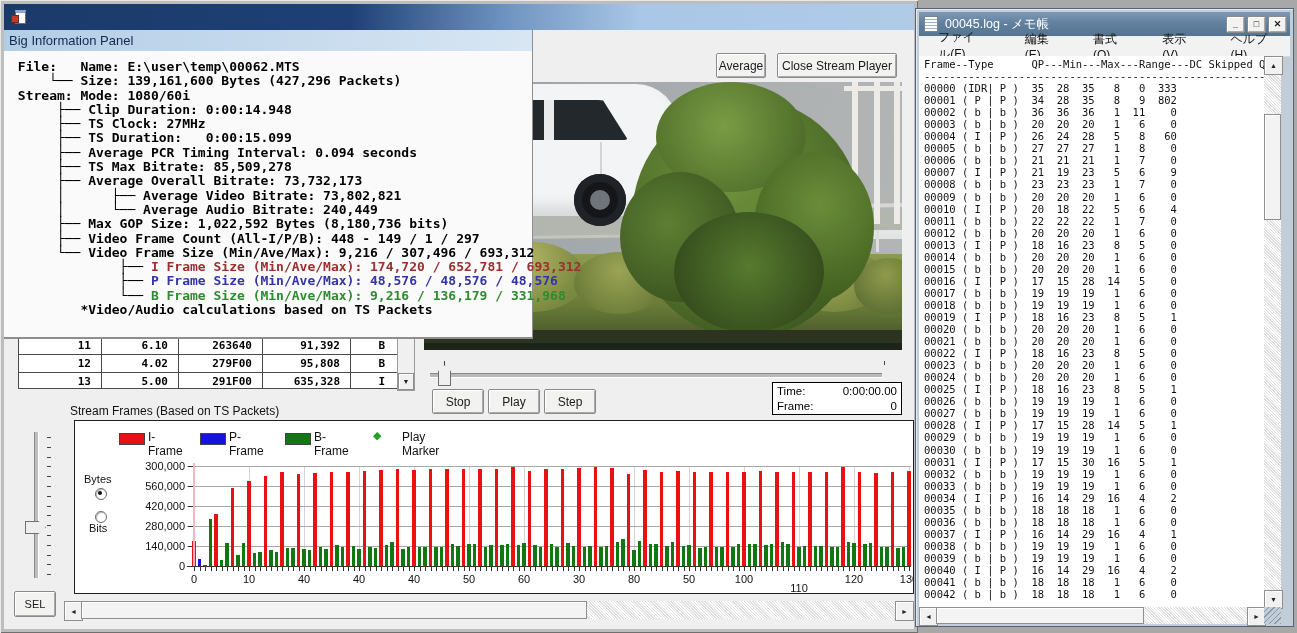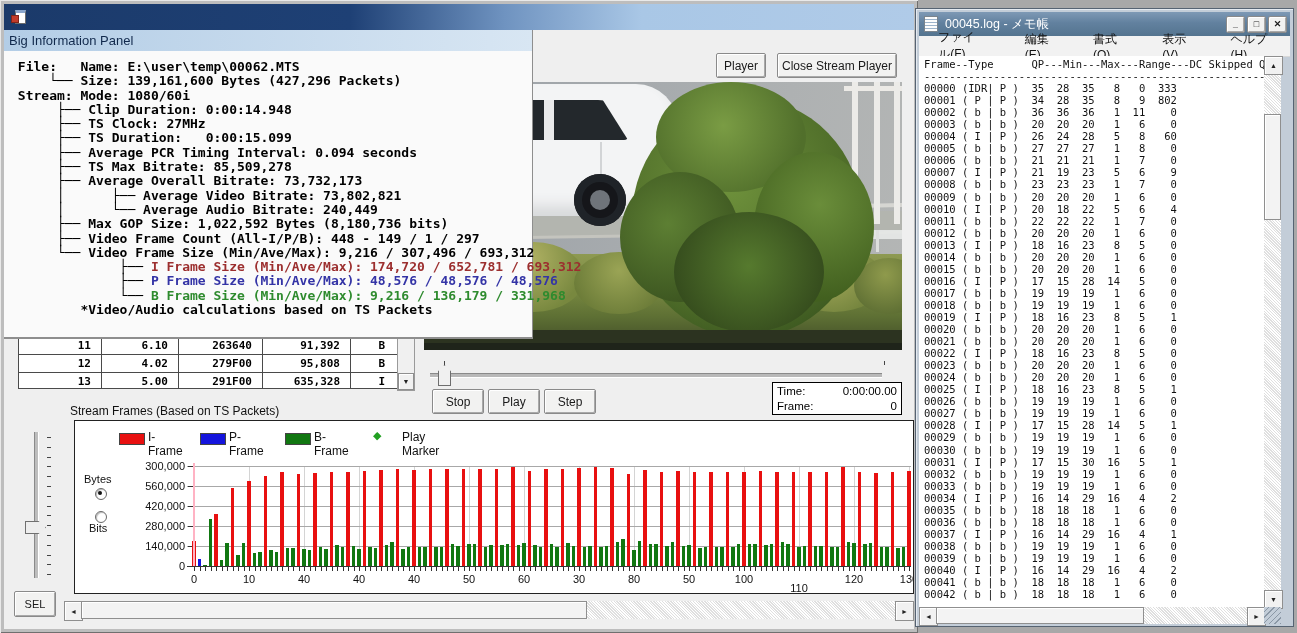--- a/index.html
+++ b/index.html
@@ -170,21 +170,21 @@
     <div class="abs trunk2"></div>
     <div class="abs tree" style="left:208px;top:16px;width:230px;height:240px;background:radial-gradient(circle at 42% 35%,#6f923c,#4d6b28 62%,#35501d 88%)"></div>
     <div class="abs tree" style="left:232px;top:0px;width:150px;height:110px;background:radial-gradient(circle at 45% 40%,#7a9c44,#516f2b 75%)"></div>
     <div class="abs tree" style="left:196px;top:90px;width:120px;height:130px;background:radial-gradient(circle at 40% 40%,#5d7f33,#3c5520 78%)"></div>
     <div class="abs tree" style="left:330px;top:70px;width:120px;height:150px;background:radial-gradient(circle at 55% 35%,#6a8d3a,#42601f 80%)"></div>
     <div class="abs tree" style="left:250px;top:130px;width:150px;height:120px;background:radial-gradient(circle at 50% 45%,#567a2e,#33491c 82%)"></div>
     <div class="abs soil"></div>
     <div class="abs soil2"></div>
   </div>
 
-  <div class="abs btn95" style="left:716px;top:53px;width:48px;height:23px;z-index:2">Player</div>
+  <div class="abs btn95" style="left:716px;top:53px;width:48px;height:23px;z-index:2">Average</div>
   <div class="abs btn95" style="left:777px;top:53px;width:118px;height:23px;z-index:2">Close Stream Player</div>
 
   <div class="abs" id="info-panel">
     <div id="info-header">Big Information Panel</div>
     <div id="info-lines" class="mono"><div><span style="color: rgb(0, 0, 0);"> File:   </span><span style="color: rgb(0, 0, 0);">Name: E:\user\temp\00062.MTS</span></div><div><span style="color: rgb(0, 0, 0);">     └── </span><span style="color: rgb(0, 0, 0);">Size: 139,161,600 Bytes (427,296 Packets)</span></div><div><span style="color: rgb(0, 0, 0);"> Stream: </span><span style="color: rgb(0, 0, 0);">Mode: 1080/60i</span></div><div><span style="color: rgb(0, 0, 0);">      ├── </span><span style="color: rgb(0, 0, 0);">Clip Duration: 0:00:14.948</span></div><div><span style="color: rgb(0, 0, 0);">      ├── </span><span style="color: rgb(0, 0, 0);">TS Clock: 27MHz</span></div><div><span style="color: rgb(0, 0, 0);">      ├── </span><span style="color: rgb(0, 0, 0);">TS Duration:   0:00:15.099</span></div><div><span style="color: rgb(0, 0, 0);">      ├── </span><span style="color: rgb(0, 0, 0);">Average PCR Timing Interval: 0.094 seconds</span></div><div><span style="color: rgb(0, 0, 0);">      ├── </span><span style="color: rgb(0, 0, 0);">TS Max Bitrate: 85,509,278</span></div><div><span style="color: rgb(0, 0, 0);">      ├── </span><span style="color: rgb(0, 0, 0);">Average Overall Bitrate: 73,732,173</span></div><div><span style="color: rgb(0, 0, 0);">      │      ├── </span><span style="color: rgb(0, 0, 0);">Average Video Bitrate: 73,802,821</span></div><div><span style="color: rgb(0, 0, 0);">      │      └── </span><span style="color: rgb(0, 0, 0);">Average Audio Bitrate: 240,449</span></div><div><span style="color: rgb(0, 0, 0);">      ├── </span><span style="color: rgb(0, 0, 0);">Max GOP Size: 1,022,592 Bytes (8,180,736 bits)</span></div><div><span style="color: rgb(0, 0, 0);">      ├── </span><span style="color: rgb(0, 0, 0);">Video Frame Count (All-I/P/B): 448 - 149 / 1 / 297</span></div><div><span style="color: rgb(0, 0, 0);">      └── </span><span style="color: rgb(0, 0, 0);">Video Frame Size (Min/Ave/Max): 9,216 / 307,496 / 693,312</span></div><div><span style="color: rgb(0, 0, 0);">              ├── </span><span style="color: rgb(156, 47, 47);">I Frame Size (Min/Ave/Max): 174,720 / 652,781 / 693,312</span></div><div><span style="color: rgb(0, 0, 0);">              ├── </span><span style="color: rgb(52, 52, 166);">P Frame Size (Min/Ave/Max): 48,576 / 48,576 / 48,576</span></div><div><span style="color: rgb(0, 0, 0);">              └── </span><span style="color: rgb(46, 139, 46);">B Frame Size (Min/Ave/Max): 9,216 / 136,179 / 331,968</span></div><div><span style="color: rgb(0, 0, 0);">         </span><span style="color: rgb(0, 0, 0);">*Video/Audio calculations based on TS Packets</span></div></div>
   </div>
 
   <div class="abs mono" id="frame-table">
       <div class="t-row">
         <span class="t-cell" style="width: 83px;">11</span>

